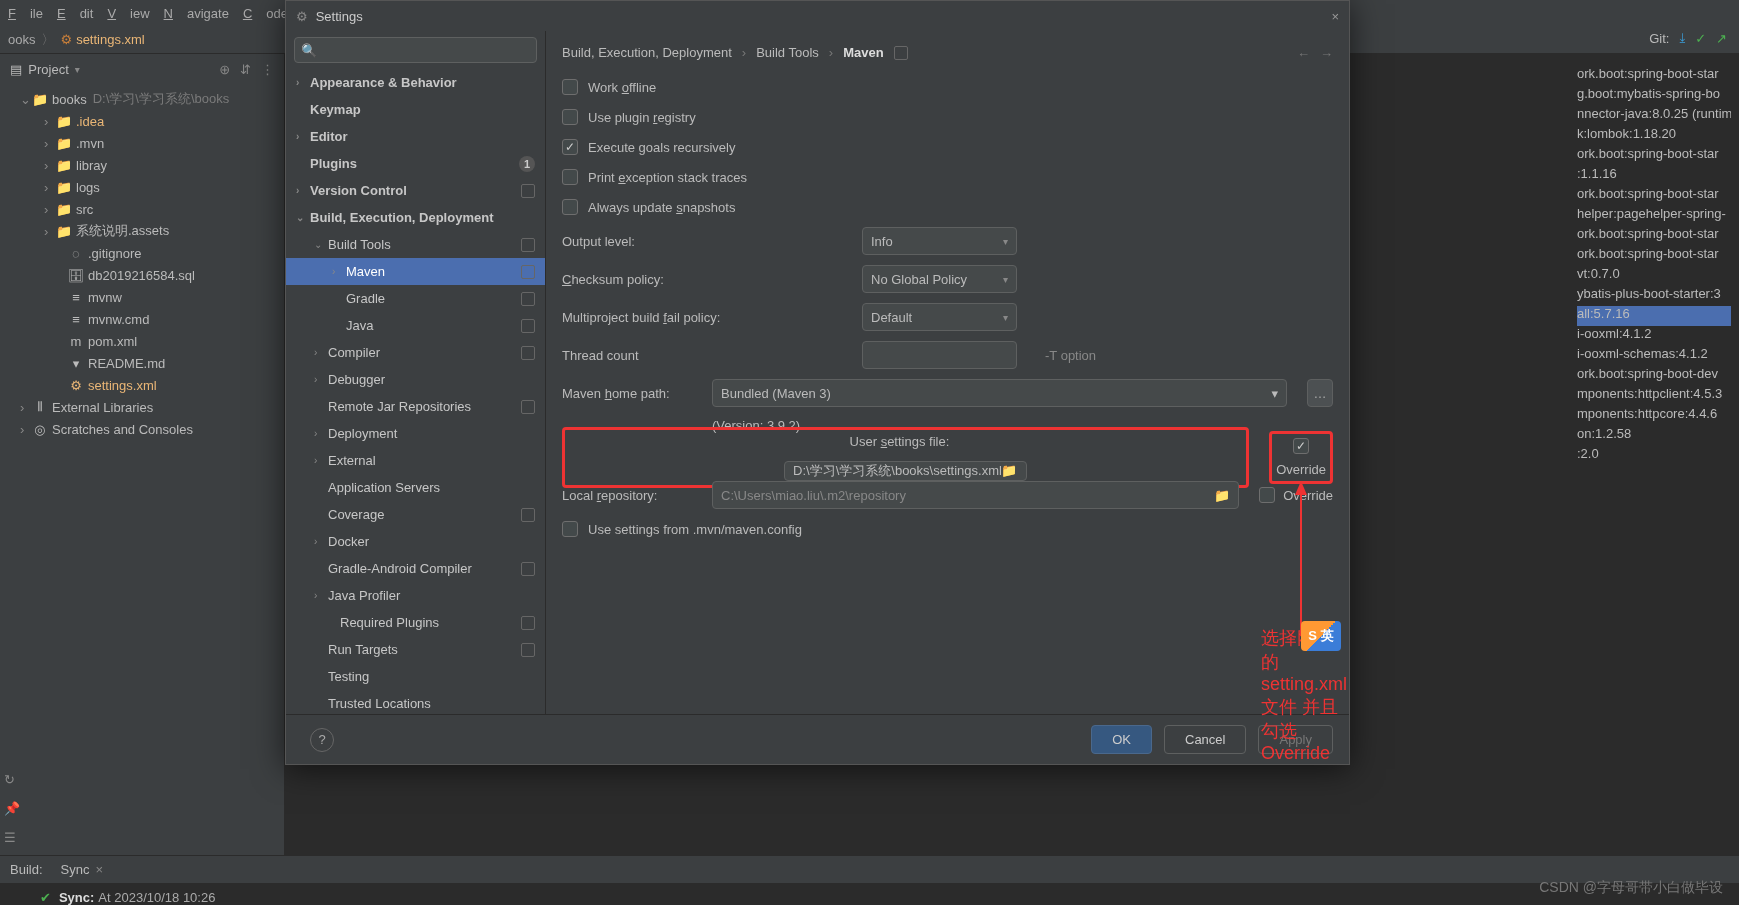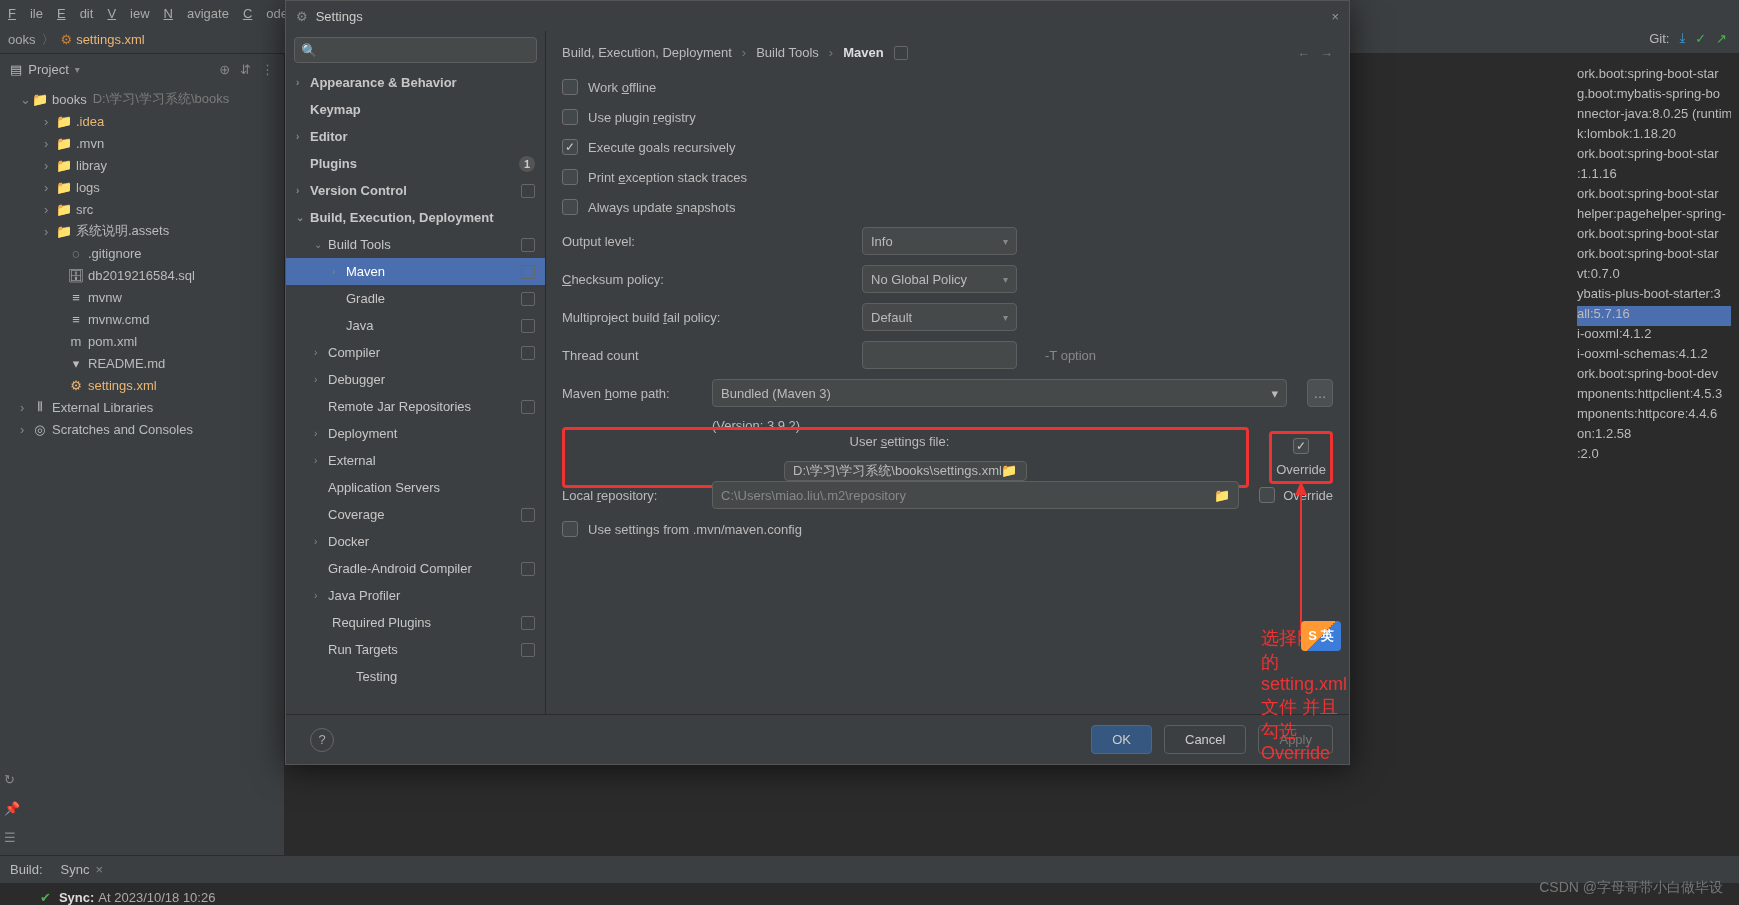--- a/index.html
+++ b/index.html
@@ -351,33 +351,37 @@
           </div>
           <div class="nav-item" style="padding-left: 28px;">
             <span class="arr"></span>
             <span>Gradle-Android Compiler</span>
             <span class="mod"></span>
           </div>
           <div class="nav-item" style="padding-left: 28px;">
             <span class="arr">›</span>
             <span>Java Profiler</span>
           </div>
-          <div class="nav-item" style="padding-left: 32px;">
+          <div class="nav-item" style="padding-left: 40px;">
             <span class="arr"></span>
             <span>Required Plugins</span>
             <span class="mod"></span>
           </div>
           <div class="nav-item" style="padding-left: 28px;">
             <span class="arr"></span>
             <span>Run Targets</span>
             <span class="mod"></span>
           </div>
-          <div class="nav-item" style="padding-left: 28px; margin-left: 28px;">
+          <div class="nav-item" style="padding-left: 28px;">
             <span class="arr"></span>
             <span>Testing</span>
+          </div>
+          <div class="nav-item" style="padding-left: 28px;">
+            <span class="arr"></span>
+            <span>Trusted Locations</span>
           </div>
         </div>
     </div>
     <div class="settings-content">
       <div class="crumb-row">
         <span>Build, Execution, Deployment</span>
         <span class="sep">›</span>
         <span>Build Tools</span>
         <span class="sep">›</span>
         <span class="cur">Maven</span>

